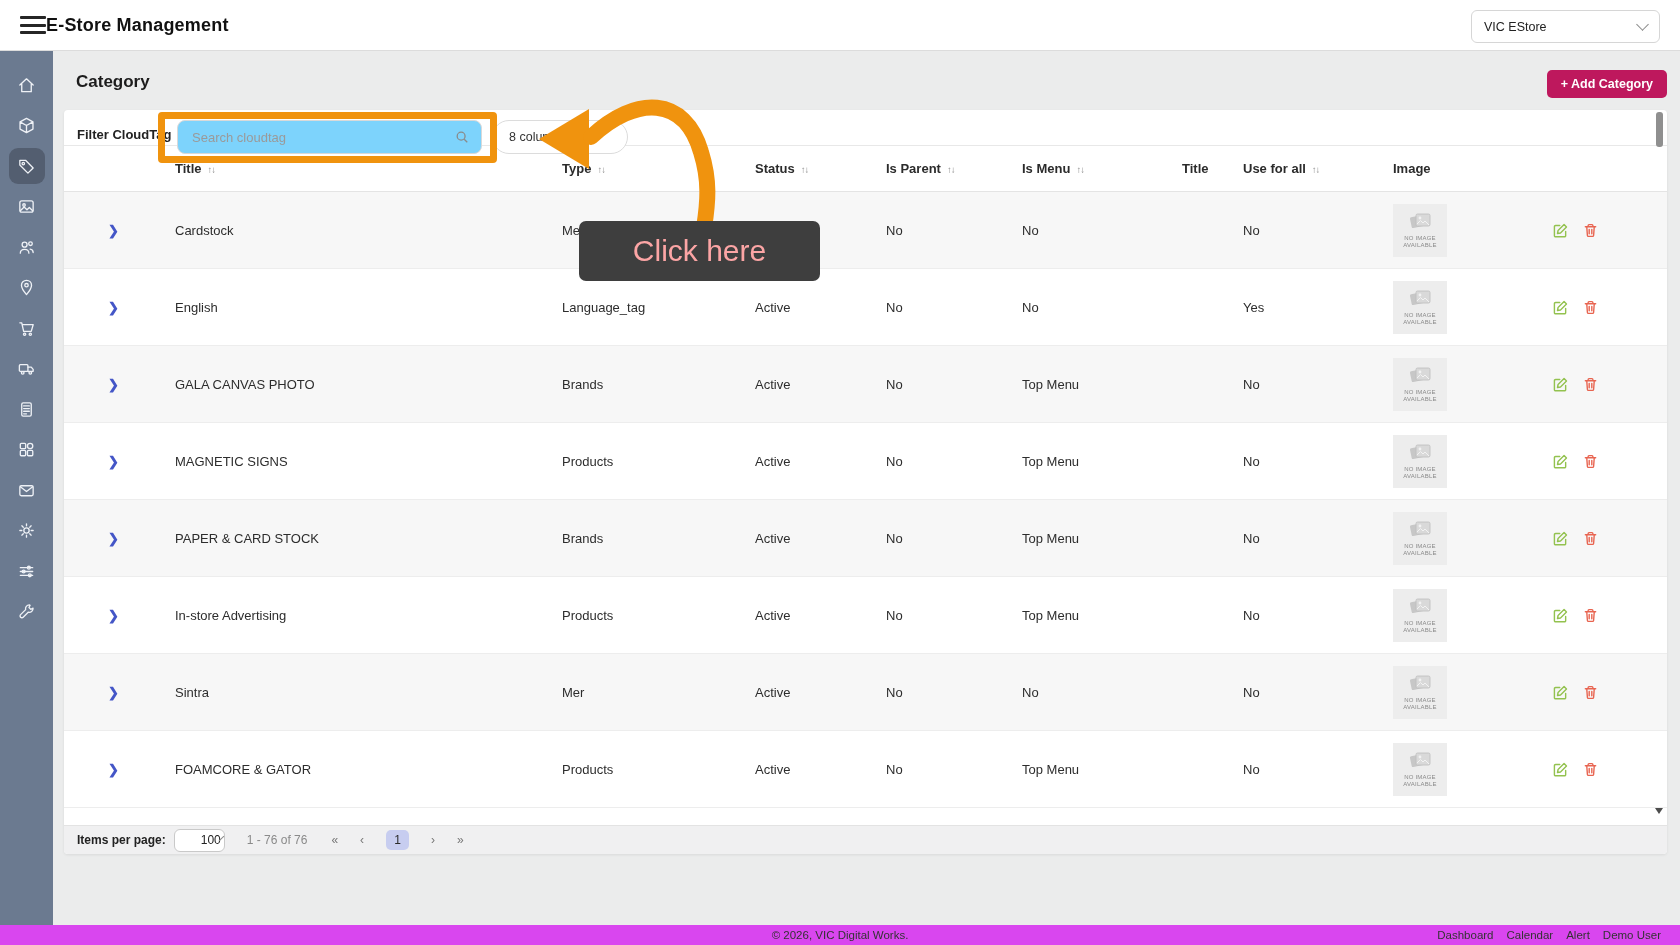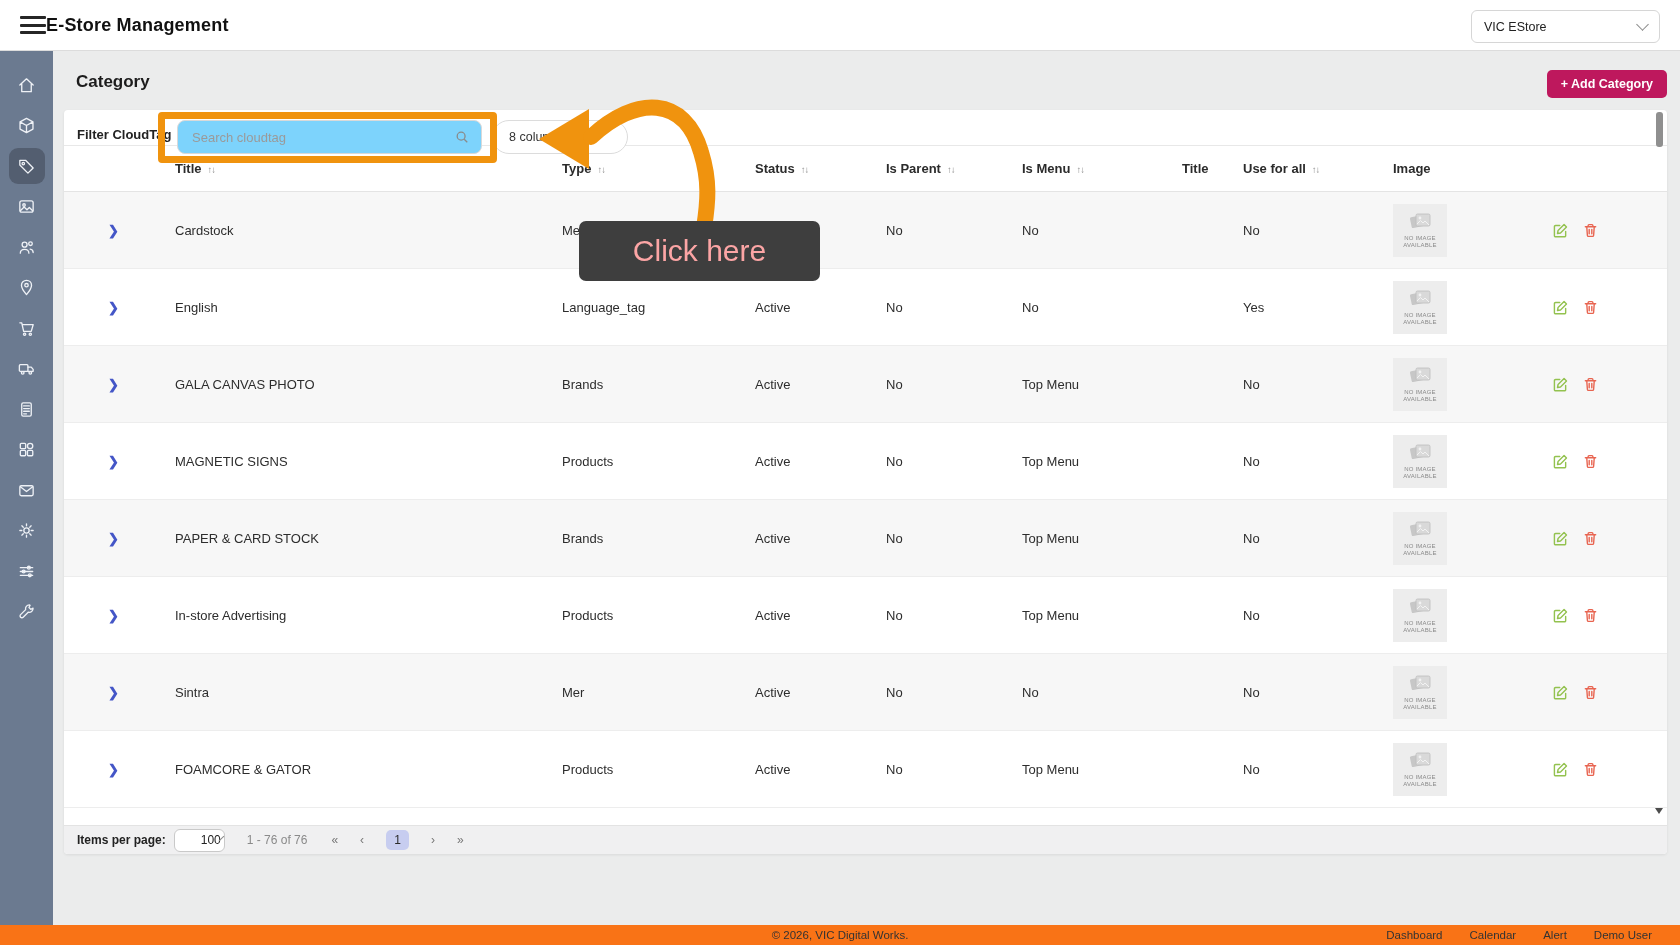--- a/index.html
+++ b/index.html
@@ -86,24 +86,24 @@
                background:#fff; display:flex; align-items:center; padding:0 6px 0 9px; cursor:pointer; }
   .pg-select .val { flex:1; font-size:12px; color:#222;margin-left:17px; }
   .pg-select .chev { width:7px; height:7px; margin-top:-3px; }
   .pg-range { margin-left:22px; color:#8a8a8a; }
   .pg-nav { display:flex; align-items:center; margin-left:24px; gap:22px; color:#777; }
   .pg-nav .nav-btn { cursor:pointer; font-size:12px; }
   .pg-page { width:23px; height:20px; background:#c7cdf0; border-radius:5px; color:#2b2b2b;
              display:flex; align-items:center; justify-content:center; font-size:12px; cursor:pointer; }
 
   
-  .footer { position:absolute; left:0; bottom:0; width:1680px; height:20px; background:#f97316;
+  .footer { position:absolute; left:0; bottom:0; width:1680px; height:20px; background:#d946ef;
             display:flex; align-items:center; font-size:11.5px; color:#333; z-index:6; }
   .footer .copy { position:absolute; left:0; width:100%; text-align:center; }
-  .footer .links { position:absolute; right:28px; display:flex; gap:27px; }
+  .footer .links { position:absolute; right:19px; display:flex; gap:13px; }
   .footer .links span { cursor:pointer; }
 
   
   .hl-rect { position:absolute; left:158px; top:112px; width:339px; height:51px; border:7px solid #F0930E;
              border-radius:4px; z-index:40; pointer-events:none; }
   .arrow-svg { position:absolute; left:0; top:0; width:1680px; height:945px; z-index:41; pointer-events:none; }
   .tooltip { position:absolute; left:571px; top:221px; width:241px; height:60px; background:#3e3e3e;
              border-radius:7px; z-index:50; display:flex; align-items:center; justify-content:center;
              color:#fca5a5; font-size:30px; pointer-events:none;margin-left:8px; }
 </style>

